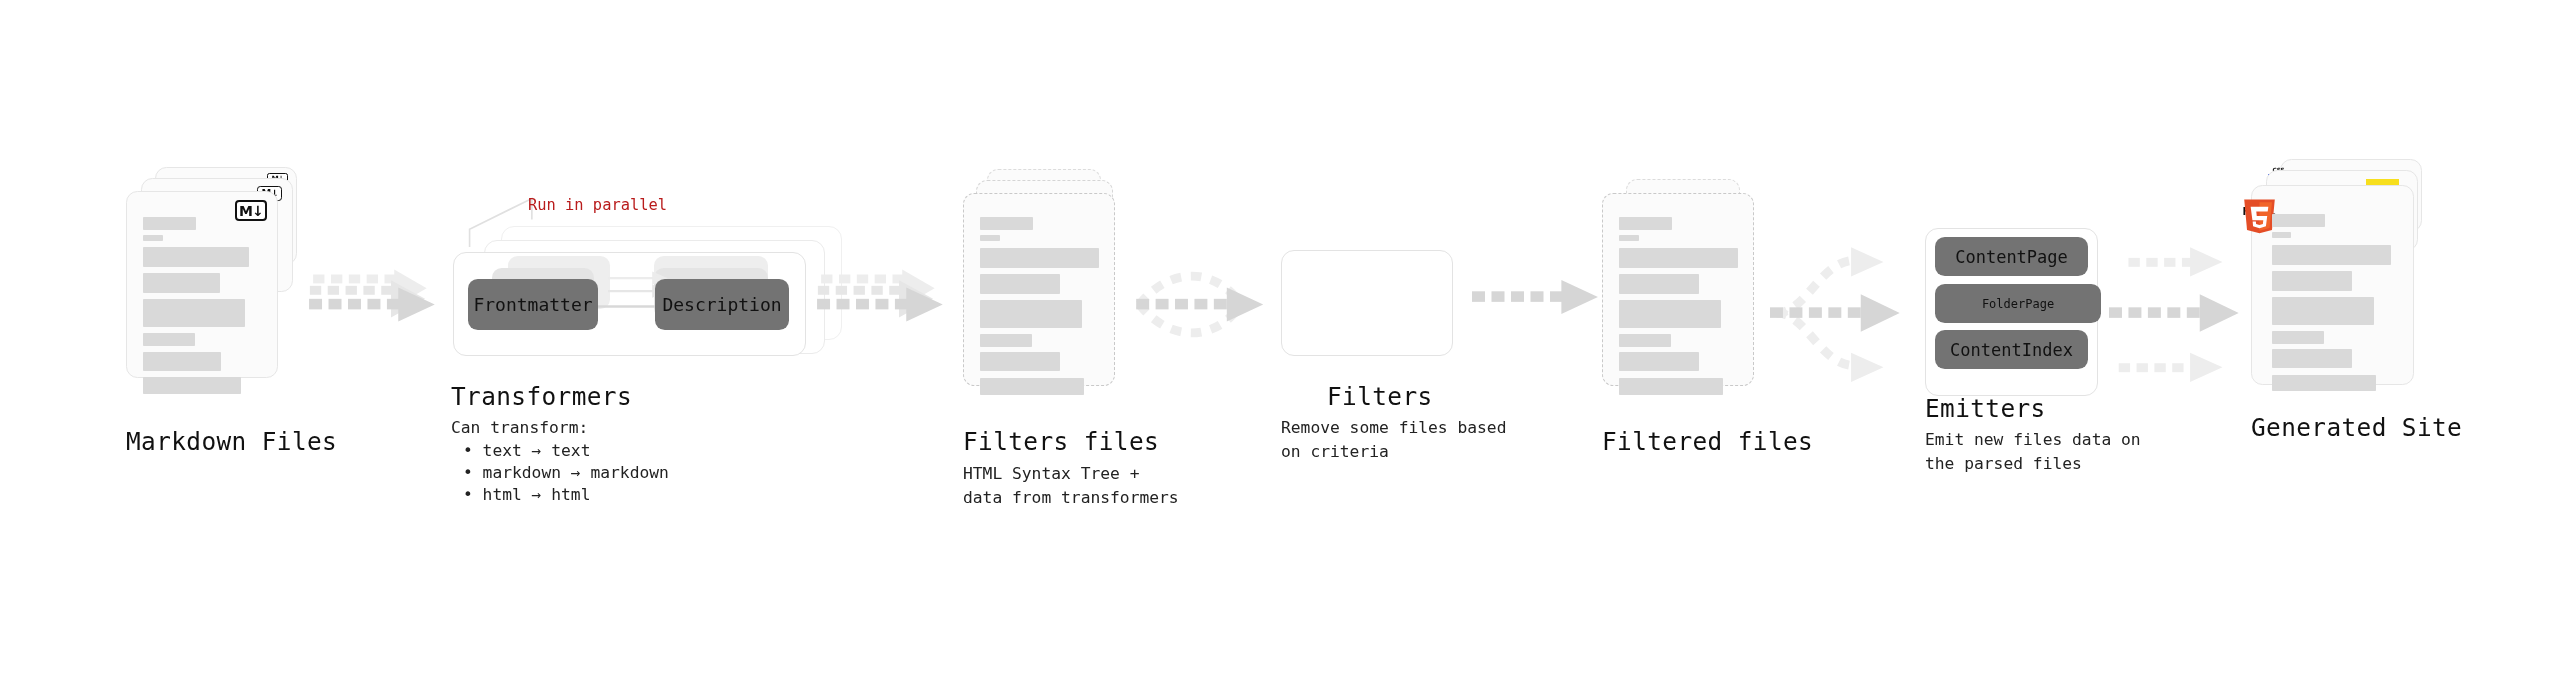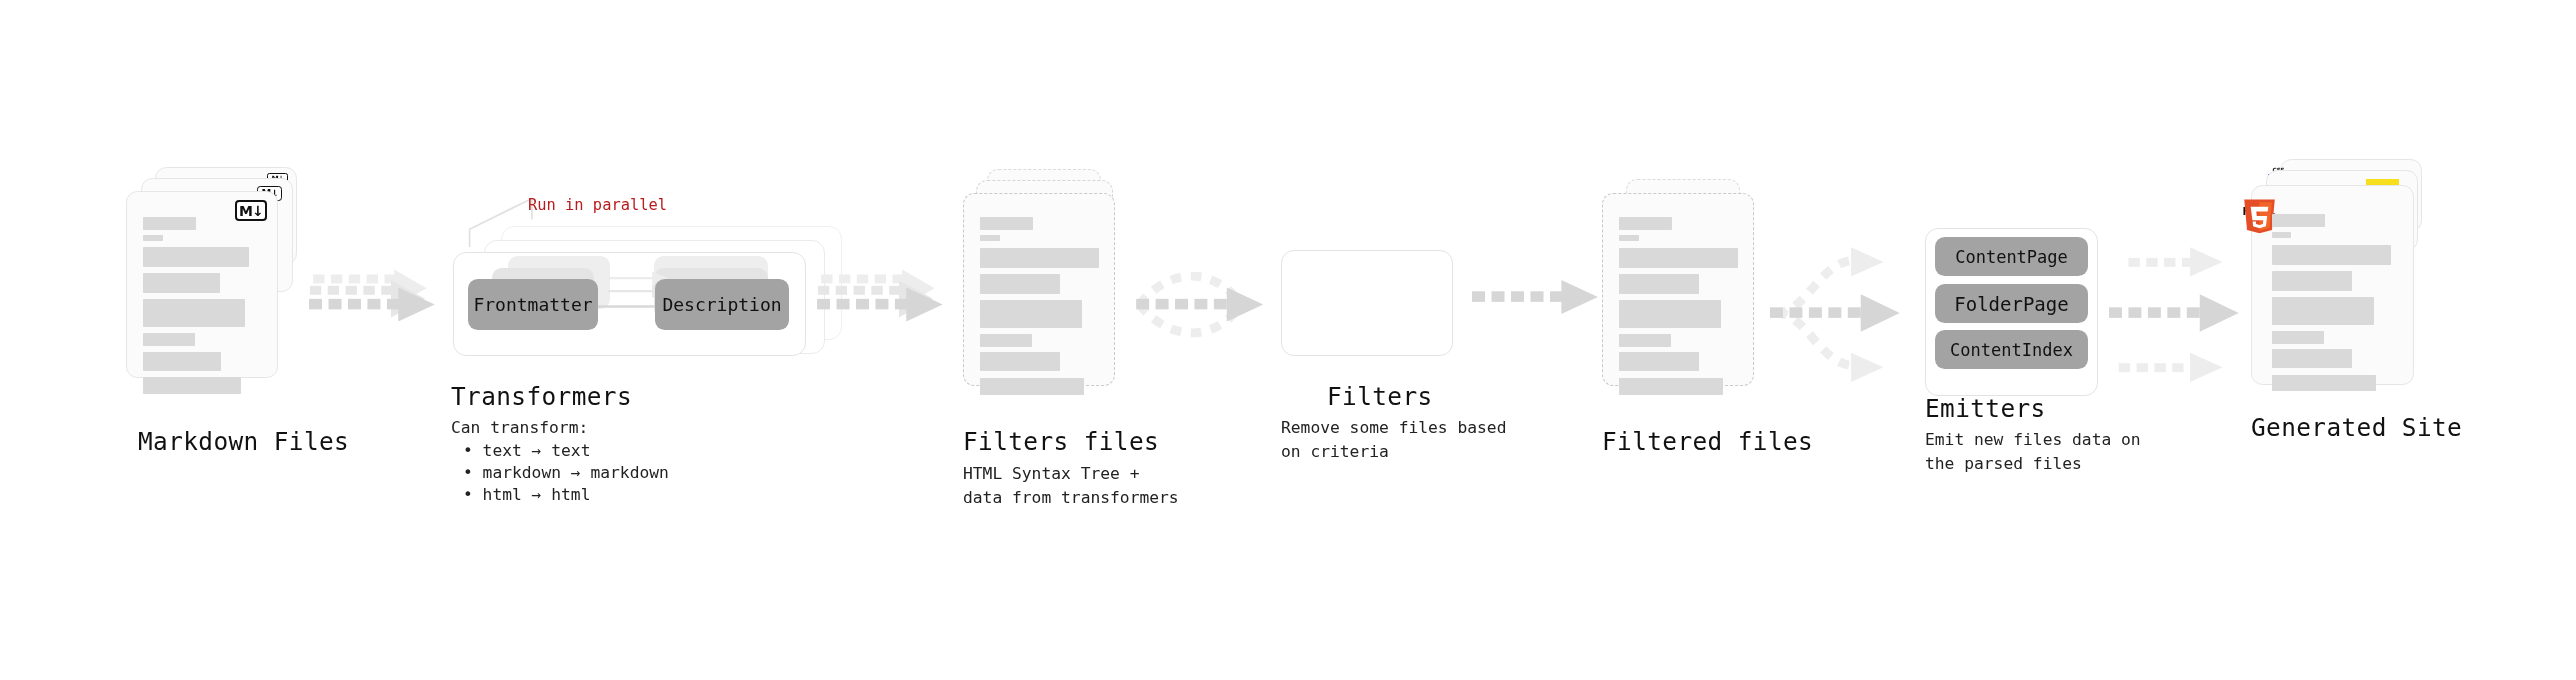--- a/index.html
+++ b/index.html
@@ -82,21 +82,21 @@
 
   
   .panel {
     position: absolute;
     border: 1.6px solid #e3e3e3;
     border-radius: 13px;
     background: #ffffff;
   }
   .chip {
     position: absolute;
-    background: #a3a3a3;
+    background: #737373;
     border-radius: 9.8px;
     display: flex; align-items: center; justify-content: center;
     font-size: 18px; color: #111;
     white-space: nowrap;
   }
   .chip.ghost1 { background: #e4e4e4; }
   .chip.ghost2 { background: #eeeeee; }
 
   .leader { position: absolute; }
   .parallel-label {
@@ -126,21 +126,21 @@
       <div class="bar" style="left:16.3px; top:24.4px; width:53px; height:13px;"></div>
       <div class="bar" style="left:16.3px; top:43px; width:19.5px; height:5.7px;"></div>
       <div class="bar" style="left:16.3px; top:55px; width:106px; height:19.5px;"></div>
       <div class="bar" style="left:16.3px; top:81px; width:77px; height:19.5px;"></div>
       <div class="bar" style="left:16.3px; top:107px; width:102px; height:28px;"></div>
       <div class="bar" style="left:16.3px; top:141px; width:52px; height:13px;"></div>
       <div class="bar" style="left:16.3px; top:160px; width:78px; height:18.7px;"></div>
       <div class="bar" style="left:16.3px; top:185px; width:98px; height:16.3px;"></div>
     </div>
   </div>
-  <div class="stage-title" style="left:138px; top:427px;text-align:center;">Markdown Files</div>
+  <div class="stage-title" style="left:126px; top:427px;text-align:center;">Markdown Files</div>
 
   <div class="conn" style="left:309px; top:268px;">
     <svg width="138" height="73" viewBox="0 0 170 90">
       <g fill="#ededed">
         <rect x="5" y="8" width="14" height="11"></rect>
           <rect x="27" y="8" width="14" height="11"></rect>
         <rect x="49" y="8" width="14" height="11"></rect>
           <rect x="71" y="8" width="14" height="11"></rect>
         <rect x="93" y="8" width="14" height="11"></rect>
         <polygon points="105,2 145,25 105,48"></polygon>
@@ -320,21 +320,21 @@
         <rect x="96" y="88" width="16" height="13"></rect>
         <polygon points="112,72 160,95 112,118"></polygon>
       </g>
     </svg>
   </div>
 
   <div class="panel" style="left:1925px; top:228px; width:173px; height:168px;"></div>
   <div class="chip" style="left:1935px; top:237px; width:153px; height:39px; font-size:17px;">
     <span>ContentPage</span>
   </div>
-  <div class="chip" style="left:1935px; top:284px; width:153px; height:39px; font-size:19px;">
+  <div class="chip" style="left:1935px; top:284px; width:166px; height:39px; font-size:12px;">
     <span>FolderPage</span>
   </div>
   <div class="chip" style="left:1935px; top:330px; width:153px; height:39px; font-size:17px;">
     <span>ContentIndex</span>
   </div>
   <div class="stage-title" style="left:1925px; top:394px;">Emitters</div>
   <div class="stage-desc" style="left:1925px; top:428px;">Emit new files data on
 the parsed files</div>
 
   <div class="conn" style="left:2109px; top:236px;">

